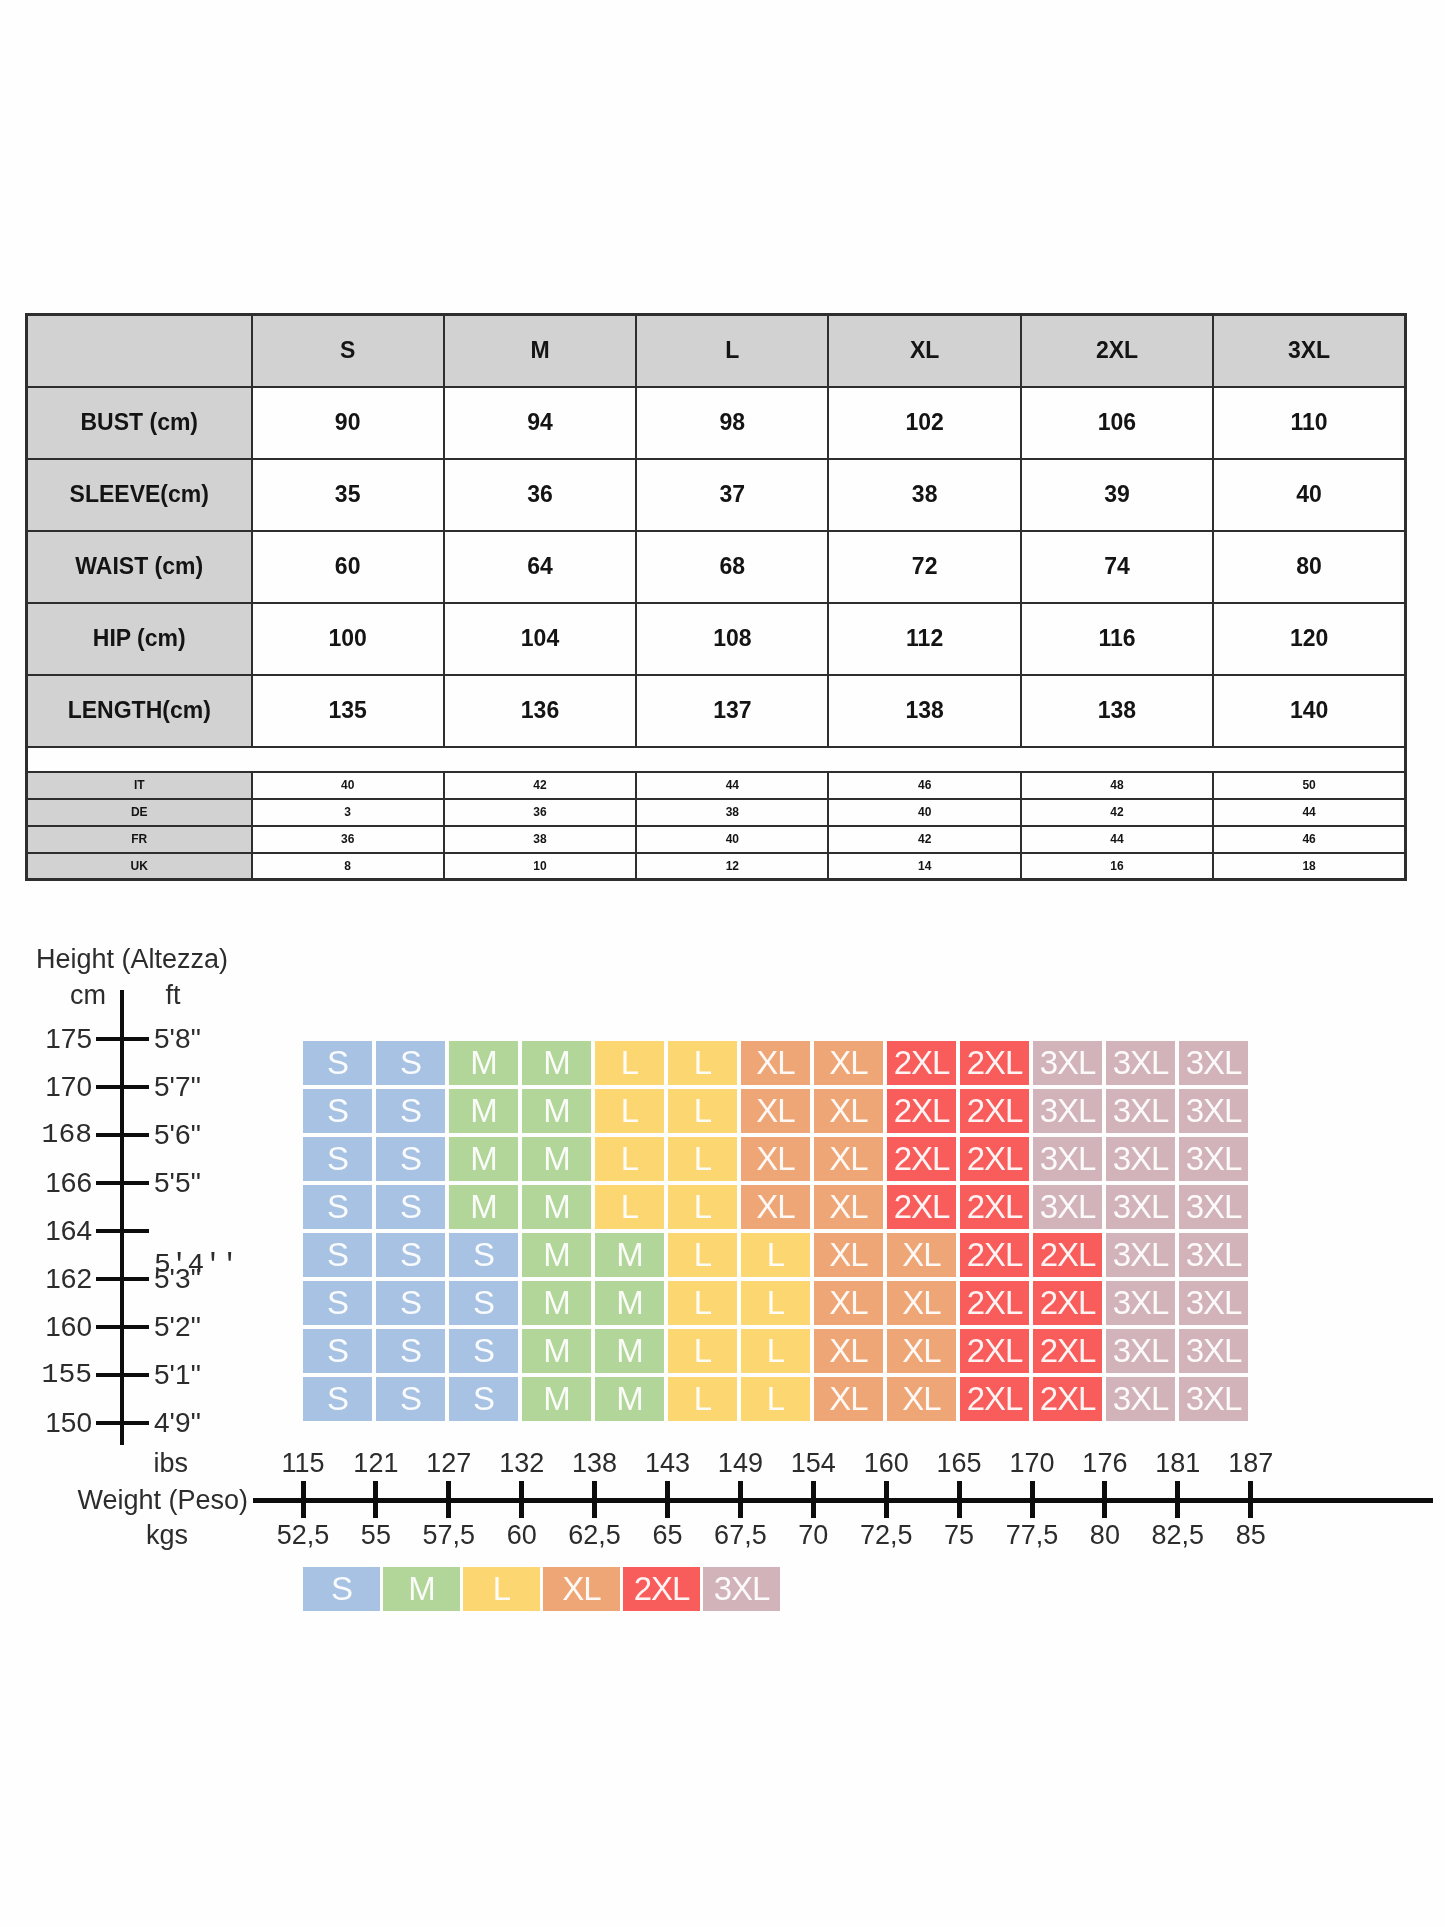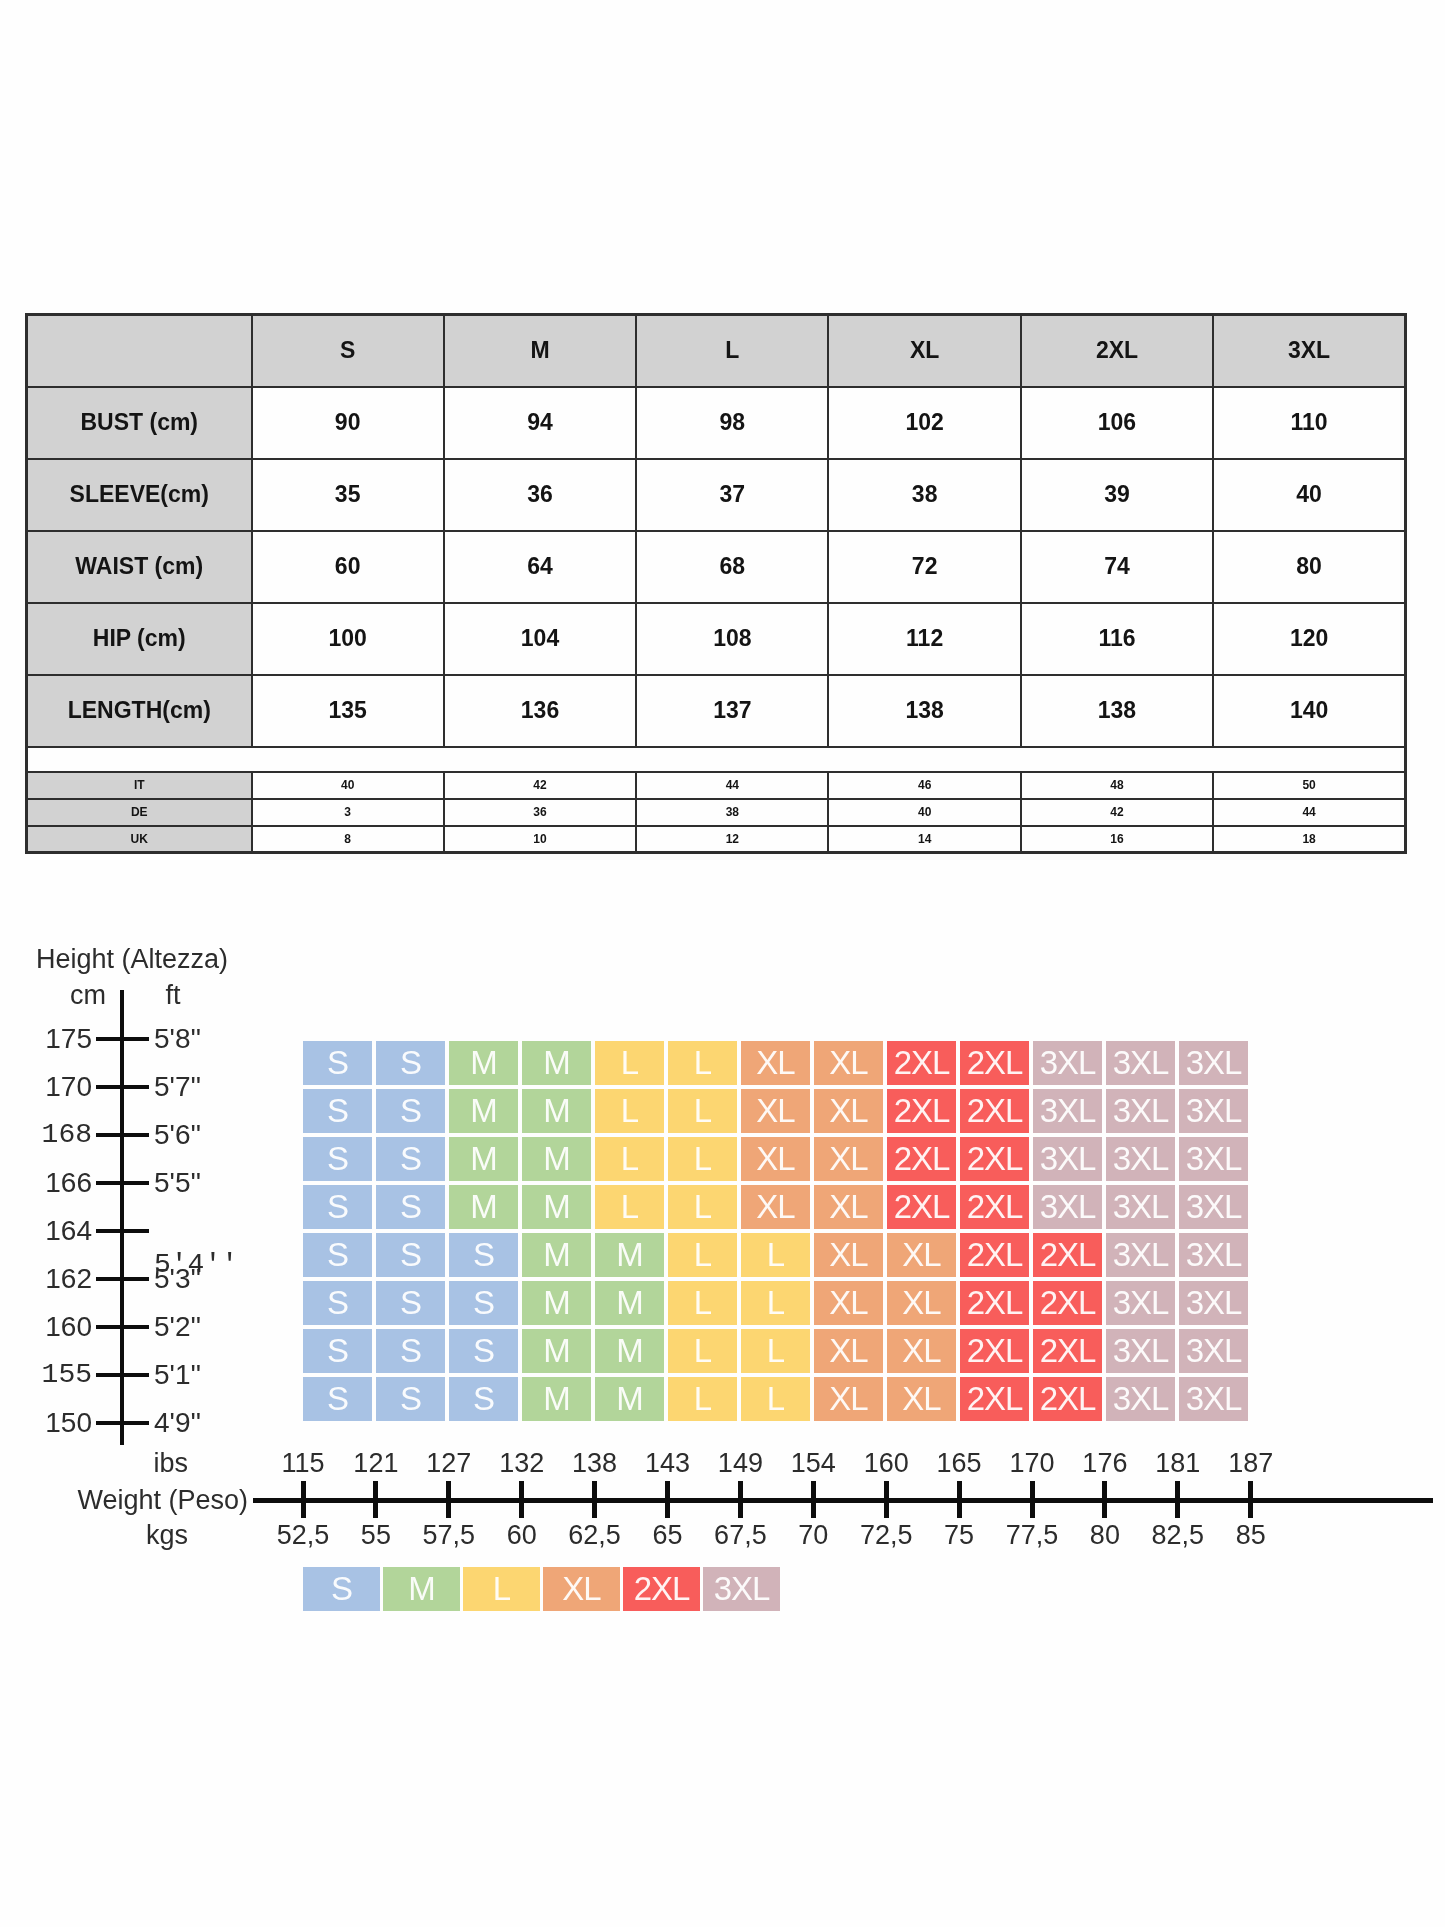--- a/index.html
+++ b/index.html
@@ -128,20 +128,29 @@
           <td>50</td>
         </tr>
         <tr class="row-conv">
           <td class="label-cell">DE</td>
           <td>3</td>
           <td>36</td>
           <td>38</td>
           <td>40</td>
           <td>42</td>
           <td>44</td>
+        </tr>
+        <tr class="row-conv">
+          <td class="label-cell">FR</td>
+          <td>36</td>
+          <td>38</td>
+          <td>40</td>
+          <td>42</td>
+          <td>44</td>
+          <td>46</td>
         </tr>
         <tr class="row-conv">
           <td class="label-cell">UK</td>
           <td>8</td>
           <td>10</td>
           <td>12</td>
           <td>14</td>
           <td>16</td>
           <td>18</td>
         </tr>

